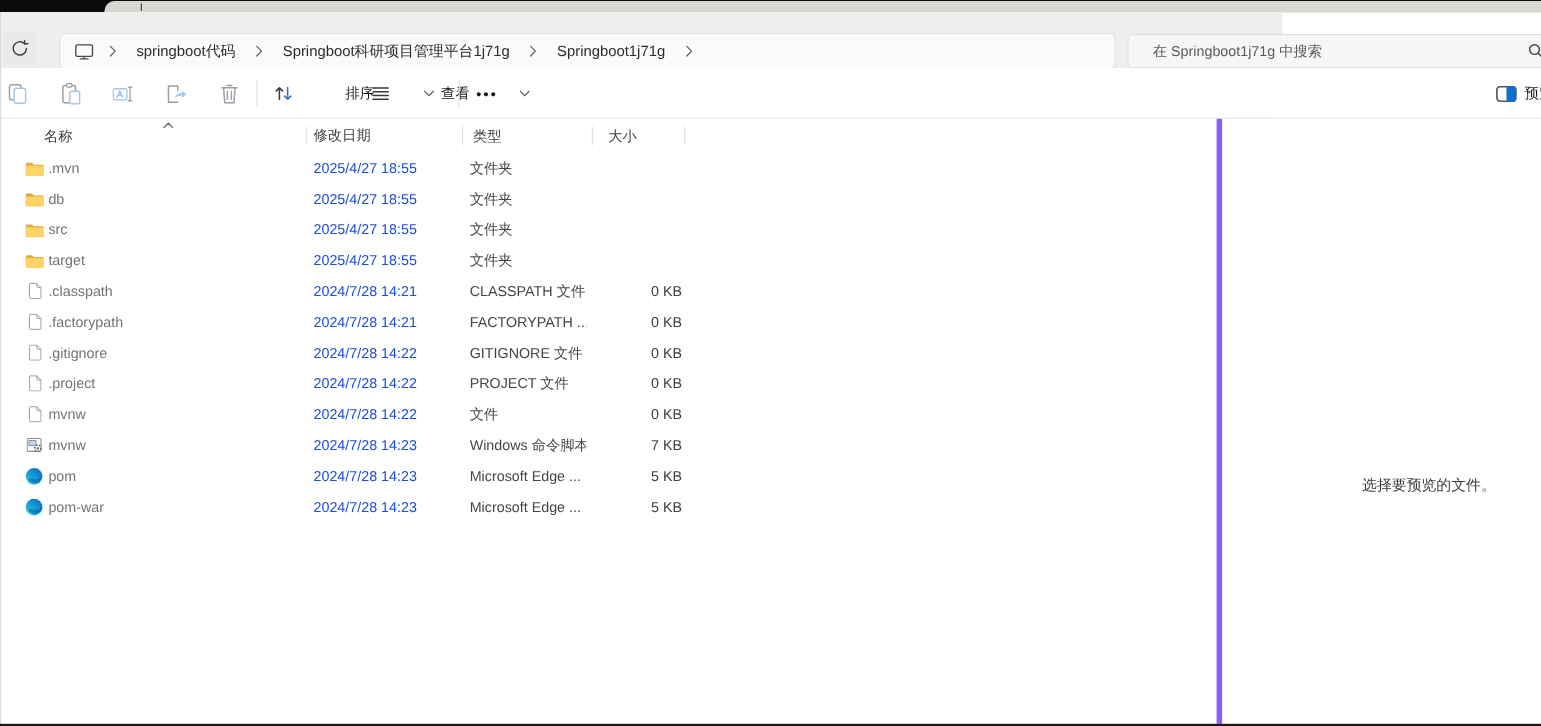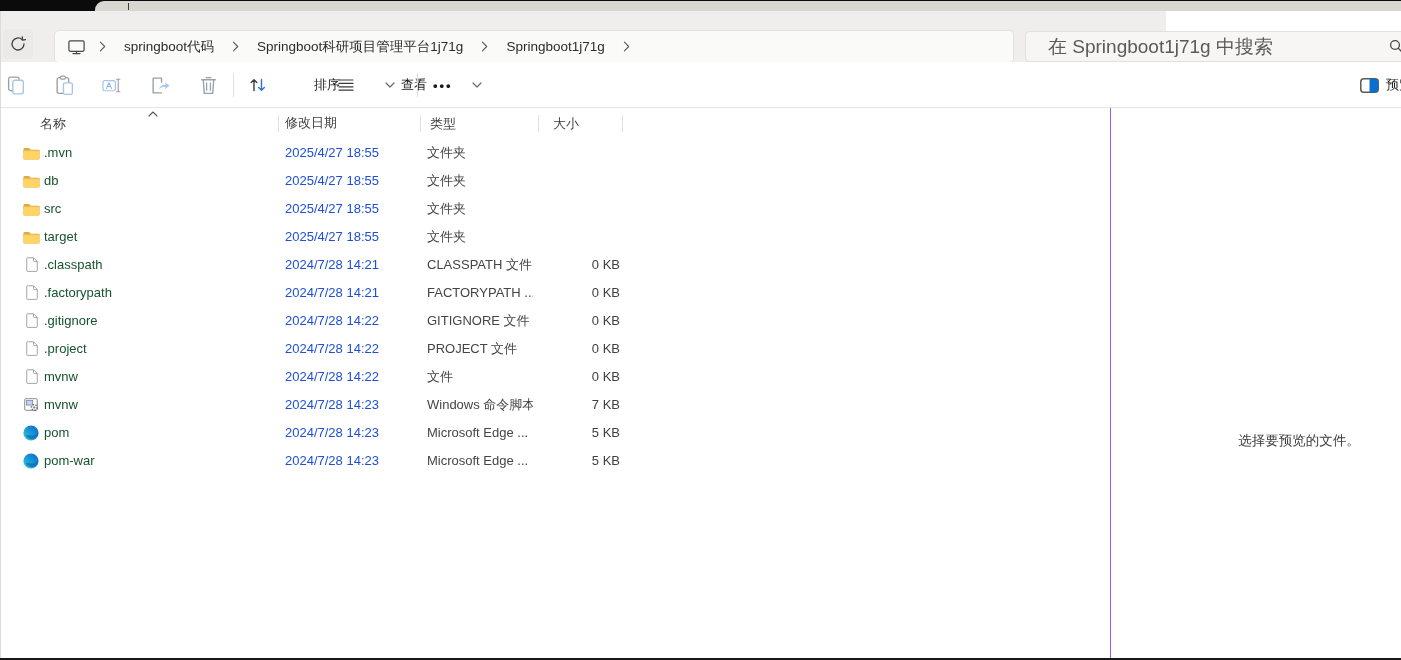--- a/index.html
+++ b/index.html
@@ -22,47 +22,47 @@
     display:flex; align-items:center; justify-content:center; background:#ebeae8; }
   .refresh-btn svg { width:16px; height:16px; }
   .breadcrumb-bar { position:absolute; left:55px; top:20px; width:958px; height:31px; background:#fafaf9;
     border-radius:4px; box-shadow:0 0 0 1px rgba(0,0,0,0.05); display:flex; align-items:center; padding:0 4px; }
   .pc-btn { width:34px; height:27px; display:flex; align-items:center; justify-content:center; border-radius:3px; }
   .pc-btn svg { width:19px; height:16px; }
   .bc-chevron { width:9px; height:11px; margin:0 5px; flex:0 0 auto; }
   .crumb { padding:0 12px; height:27px; line-height:27px; font-size:13.5px; color:#2c2c2c; border-radius:3px; white-space:nowrap; }
   .search-box { position:absolute; left:1025px; top:20px; width:380px; height:31px; background:#f7f6f5;
     border:1px solid #e2e0de; border-radius:4px; }
-  .search-text { position:absolute; left:22px; top:0; line-height:29px; font-size:19px; color:#5a5a5a; white-space:nowrap; }
+  .search-text { position:absolute; left:22px; top:0; line-height:29px; font-size:13px; color:#5a5a5a; white-space:nowrap; }
   .search-glyph { position:absolute; left:363px; top:7px; width:15px; height:15px; }
 
   
   .toolbar { position:absolute; left:0; top:62px; width:1401px; height:46px; background:#fff; border-bottom:1px solid #e7e5e3; }
   .tb-iconbtn { position:absolute; top:6px; width:32px; height:34px; display:flex; align-items:center; justify-content:center; border-radius:4px; }
   .tb-iconbtn svg { width:21px; height:21px; }
   .tb-btn { position:absolute; top:6px; height:34px; display:flex; align-items:center; border-radius:4px; padding:0 6px;gap:40px; }
   .tb-label { font-size:13px; color:#1b1b1b; margin:0 5px 0 7px; white-space:nowrap; }
   .tb-chev { width:10px; height:6px; }
   .tb-divider { position:absolute; top:11px; width:1px; height:24px; background:#e2e0de; }
   .more-dots { font-size:13px; letter-spacing:2px; color:#1b1b1b; font-weight:bold; }
   .preview-toggle { position:absolute; left:1356px; top:6px; height:34px; display:flex; align-items:center; border-radius:4px; padding:0 4px; }
   .preview-toggle svg { width:19px; height:15px; }
 
   
-  .content { position:absolute; left:0; top:108px; width:1111px; height:550px; background:#fff; border-right:1px solid #8b5cf6; }
+  .content { position:absolute; left:0; top:108px; width:1111px; height:550px; background:#fff; border-right:5px solid #8b5cf6; }
   .list-header { position:relative; height:31px; }
   .hcell { position:absolute; top:0; line-height:31px; font-size:13px; color:#3f3f3f; white-space:nowrap; }
   .h-name { left:40px; } .h-date { left:285px;font-family:Liberation Mono, monospace; } .h-type { left:430px; } .h-size { left:553px; }
   .hd { position:absolute; top:7px; width:1px; height:17px; background:#e3e1df; }
   .sort-caret { position:absolute; left:148px; top:3px; width:10px; height:6px; }
 
   .rows { position:relative; }
   .row { position:relative; height:28px; width:1110px; }
   .cell { position:absolute; top:0; line-height:28px; font-size:13px; white-space:nowrap; }
-  .cell.name { left:44px; color:#14532d; }
+  .cell.name { left:44px; color:#737373; }
   .cell.date { left:285px; color:#1d4ed8; }
   .cell.type { left:427px; color:#454545; width:106px; overflow:hidden; }
   .cell.size { left:544px; width:76px; text-align:right; color:#404040; }
   .row-icon { position:absolute; }
   .icon-folder { left:23px; top:8px;  width:17px; height:13px; }
   .icon-file   { left:26px; top:6px;  width:12px; height:15px; }
   .icon-batch  { left:24px; top:7px;  width:15px; height:14px; }
   .icon-edge   { left:23px; top:6px;  width:16px; height:16px; }
 
   

